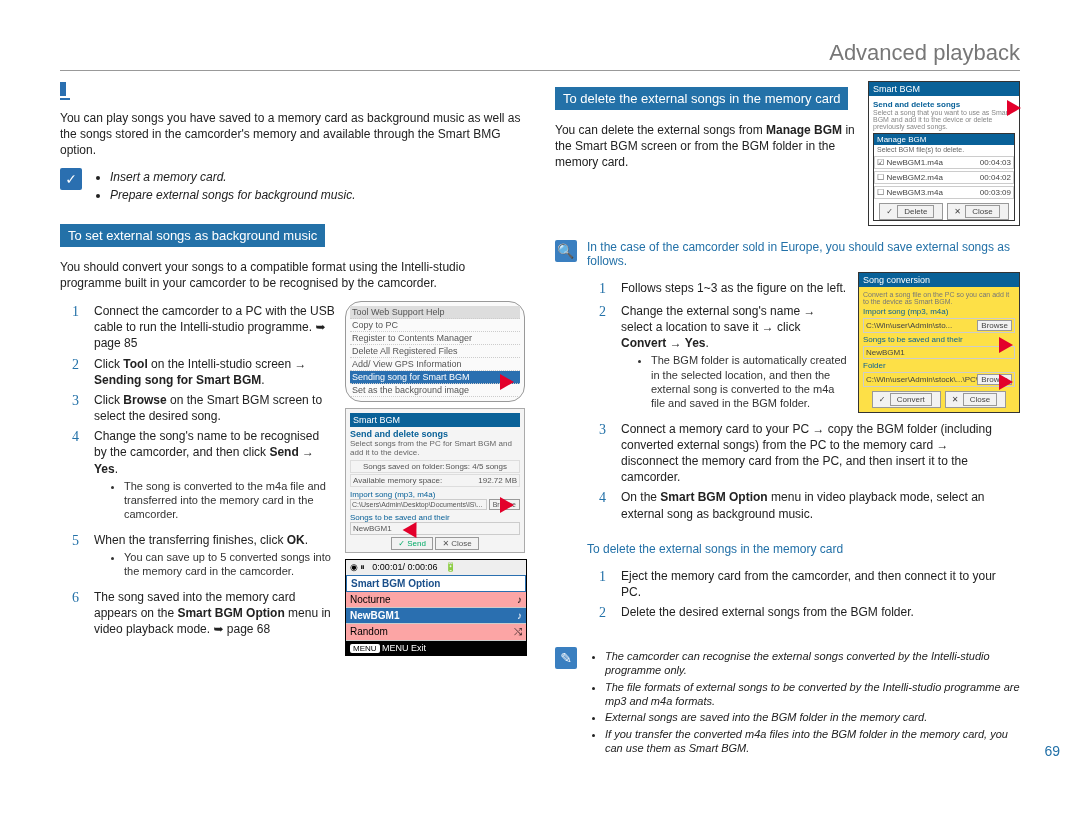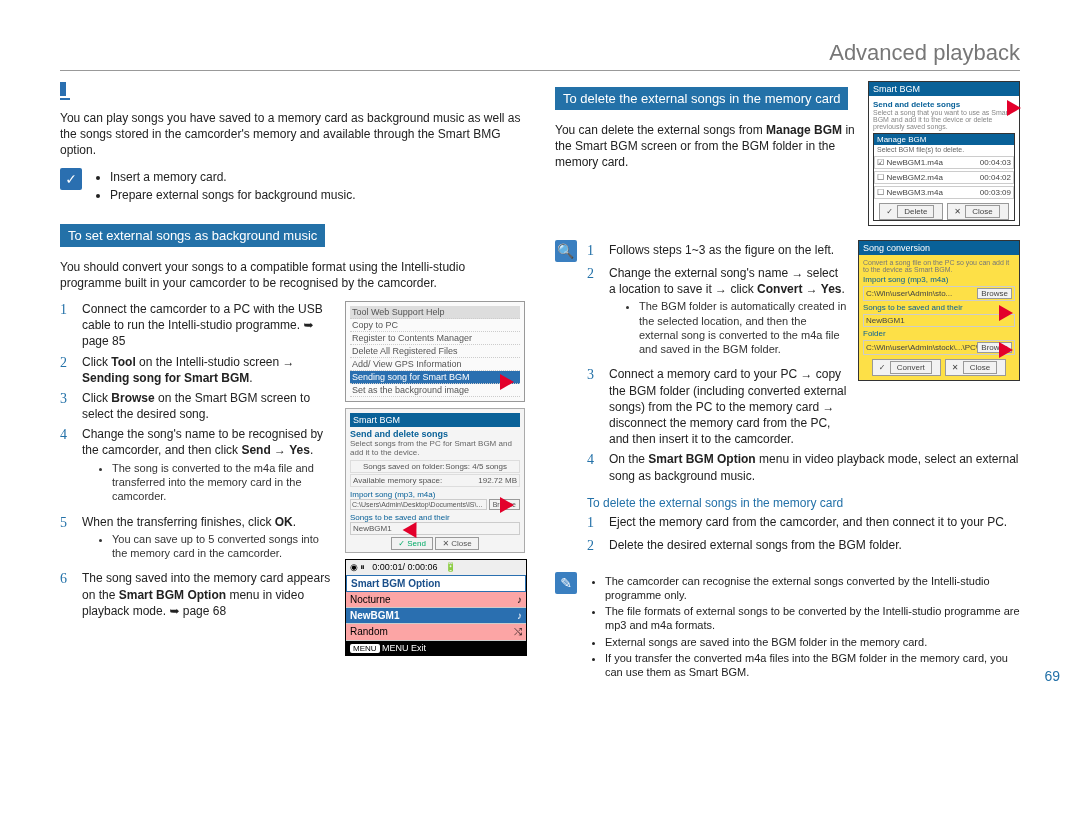--- a/index.html
+++ b/index.html
@@ -72,34 +72,35 @@
     align-items: center;
     justify-content: center;
     font-size: 14px;
     flex-shrink: 0;
     border-radius: 2px;
   }
   .note-icon.hint { background:#3a7fc0; }
   ul.bullets {
     margin: 0;
     padding-left: 18px;
+    font-style: italic;
   }
   ul.bullets li { margin: 2px 0; line-height: 1.3; }
   .blue-heading {
     background: #2371a8;
     color: #fff;
     padding: 4px 8px;
     font-size: 13px;
     display: inline-block;
     margin: 6px 0 8px 0;
   }
   ol.steps {
     list-style: none;
     padding: 0;
-    margin: 0;
+    margin: 12px;
     counter-reset: step;
   }
   ol.steps > li {
     counter-increment: step;
     display: flex;
     gap: 8px;
     margin: 2px 0 4px 0;
     line-height: 1.35;
   }
   ol.steps > li::before {
@@ -211,21 +212,21 @@
           <li>Insert a memory card.</li>
           <li>Prepare external songs for background music.</li>
         </ul>
       </div>
 
       <div class="blue-heading">To set external songs as background music</div>
       <p>You should convert your songs to a compatible format using the Intelli-studio programme built in your camcorder to be recognised by the camcorder.</p>
 
       
       <div class="right-insert">
-        <div class="mock-img mock-menu" style="position:relative;">
+        <div class="mock-img mock-menu" style="position:relative;border-radius:16px;">
           <div style="background:#ddd;font-size:9px;padding:1px 2px;">Tool   Web Support   Help</div>
           <div>Copy to PC</div>
           <div>Register to Contents Manager</div>
           <div>Delete All Registered Files</div>
           <div>Add/ View GPS Information</div>
           <div class="hl">Sending song for Smart BGM</div>
           <div>Set as the background image</div>
           <span class="red-cursor" style="right:10px;top:72px;"></span>
         </div>
 
@@ -334,20 +335,21 @@
         </div>
         <span class="red-cursor" style="right:-2px;top:18px;"></span>
       </div>
 
       <p><span>You can delete the external songs from </span><b>Manage BGM</b><span> in the Smart BGM screen or from the BGM folder in the memory card.</span></p>
       <div style="clear:both;"></div>
 
       <div class="note-box">
         <div class="note-icon hint">🔍</div>
         <div style="flex:1;">
+          <div class="blue-text" style="margin-bottom:4px;">In the case of the camcorder sold in Europe, you should save external songs as follows.</div>
 
           <div class="songconv" style="float:right;margin:0 0 6px 10px;position:relative;">
             <div class="bar">Song conversion</div>
             <div class="body">
               <div style="font-size:7px;color:#777;">Convert a song file on the PC so you can add it to the device as Smart BGM.</div>
               <div style="color:#096198;font-size:8px;margin-top:2px;">Import song (mp3, m4a)</div>
               <div class="field">
                   <span style="overflow:hidden;white-space:nowrap;flex:1;">C:\Win\user\Admin\sto...</span>
                   <span style="border:1px solid #999;padding:0 3px;background:#f2f2f2;">Browse</span>
                 </div>

